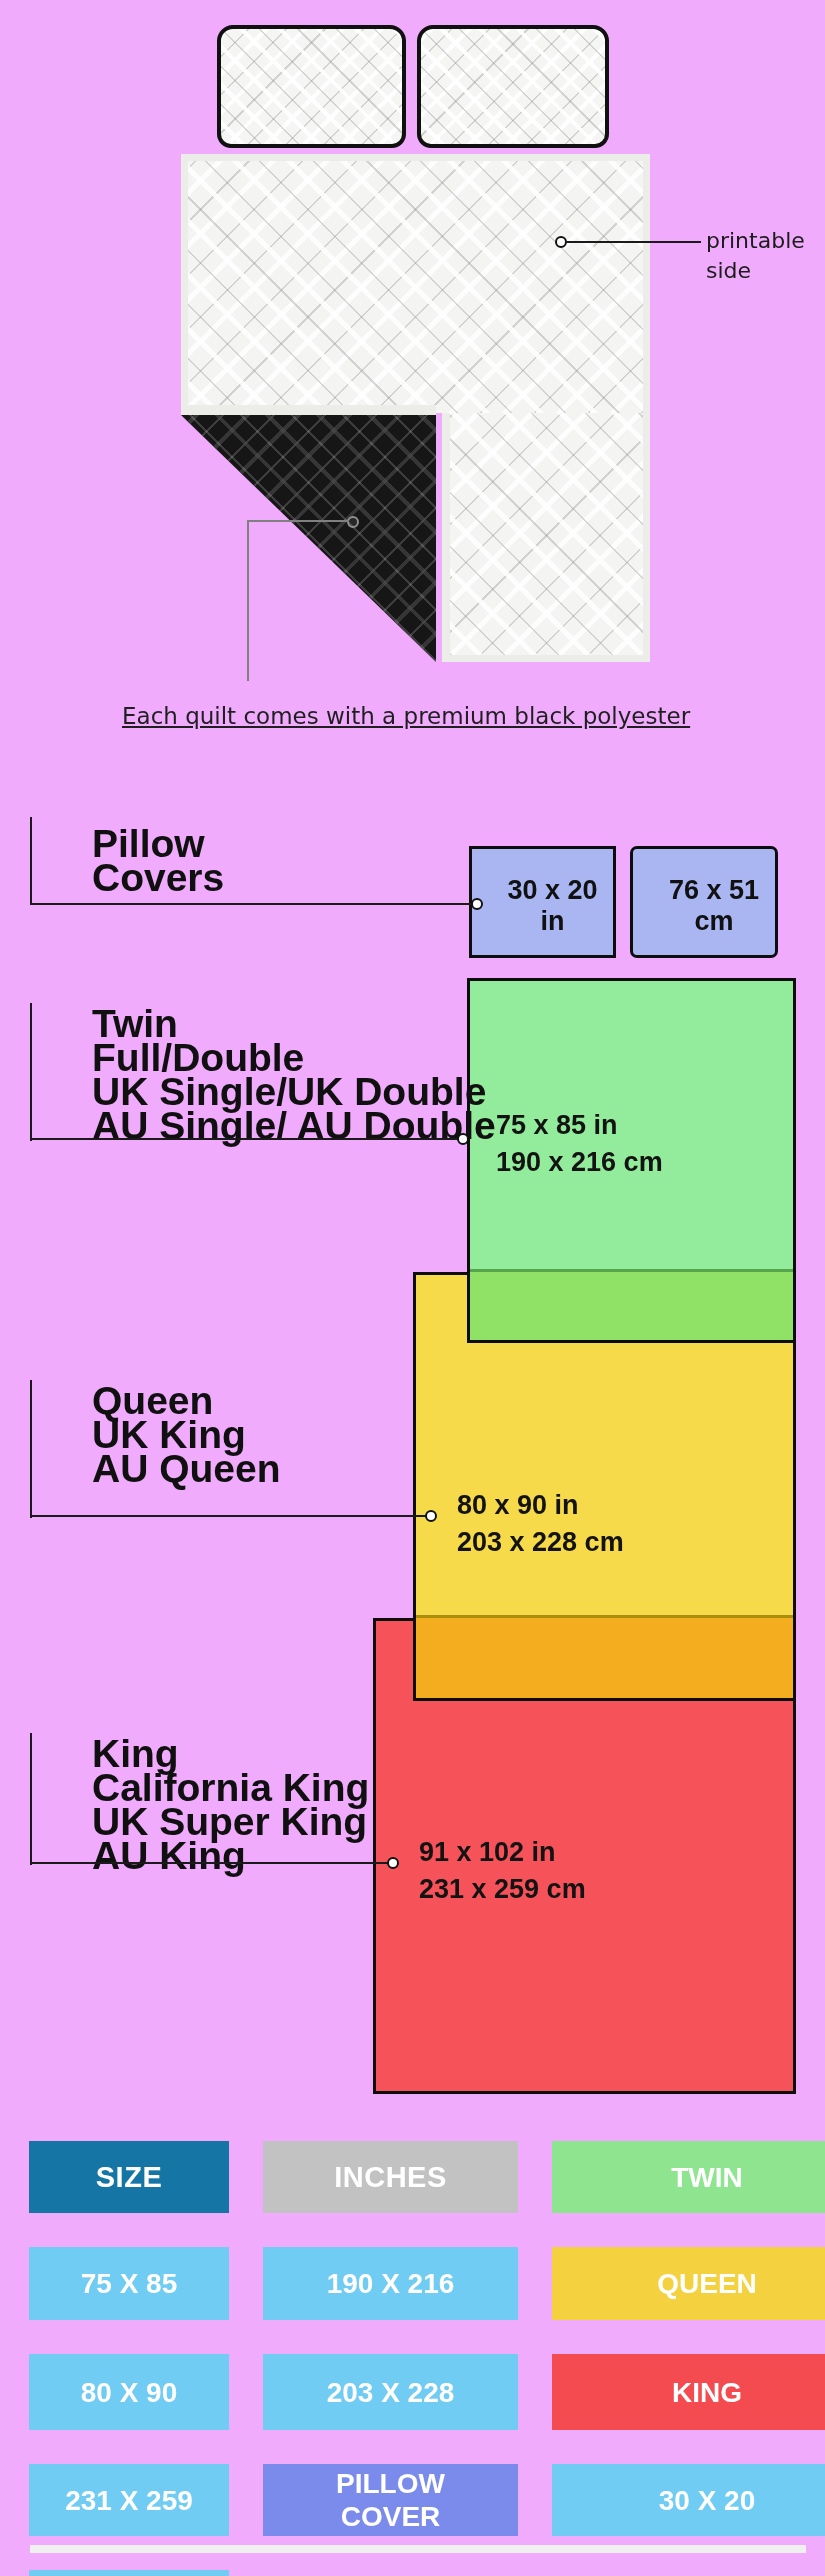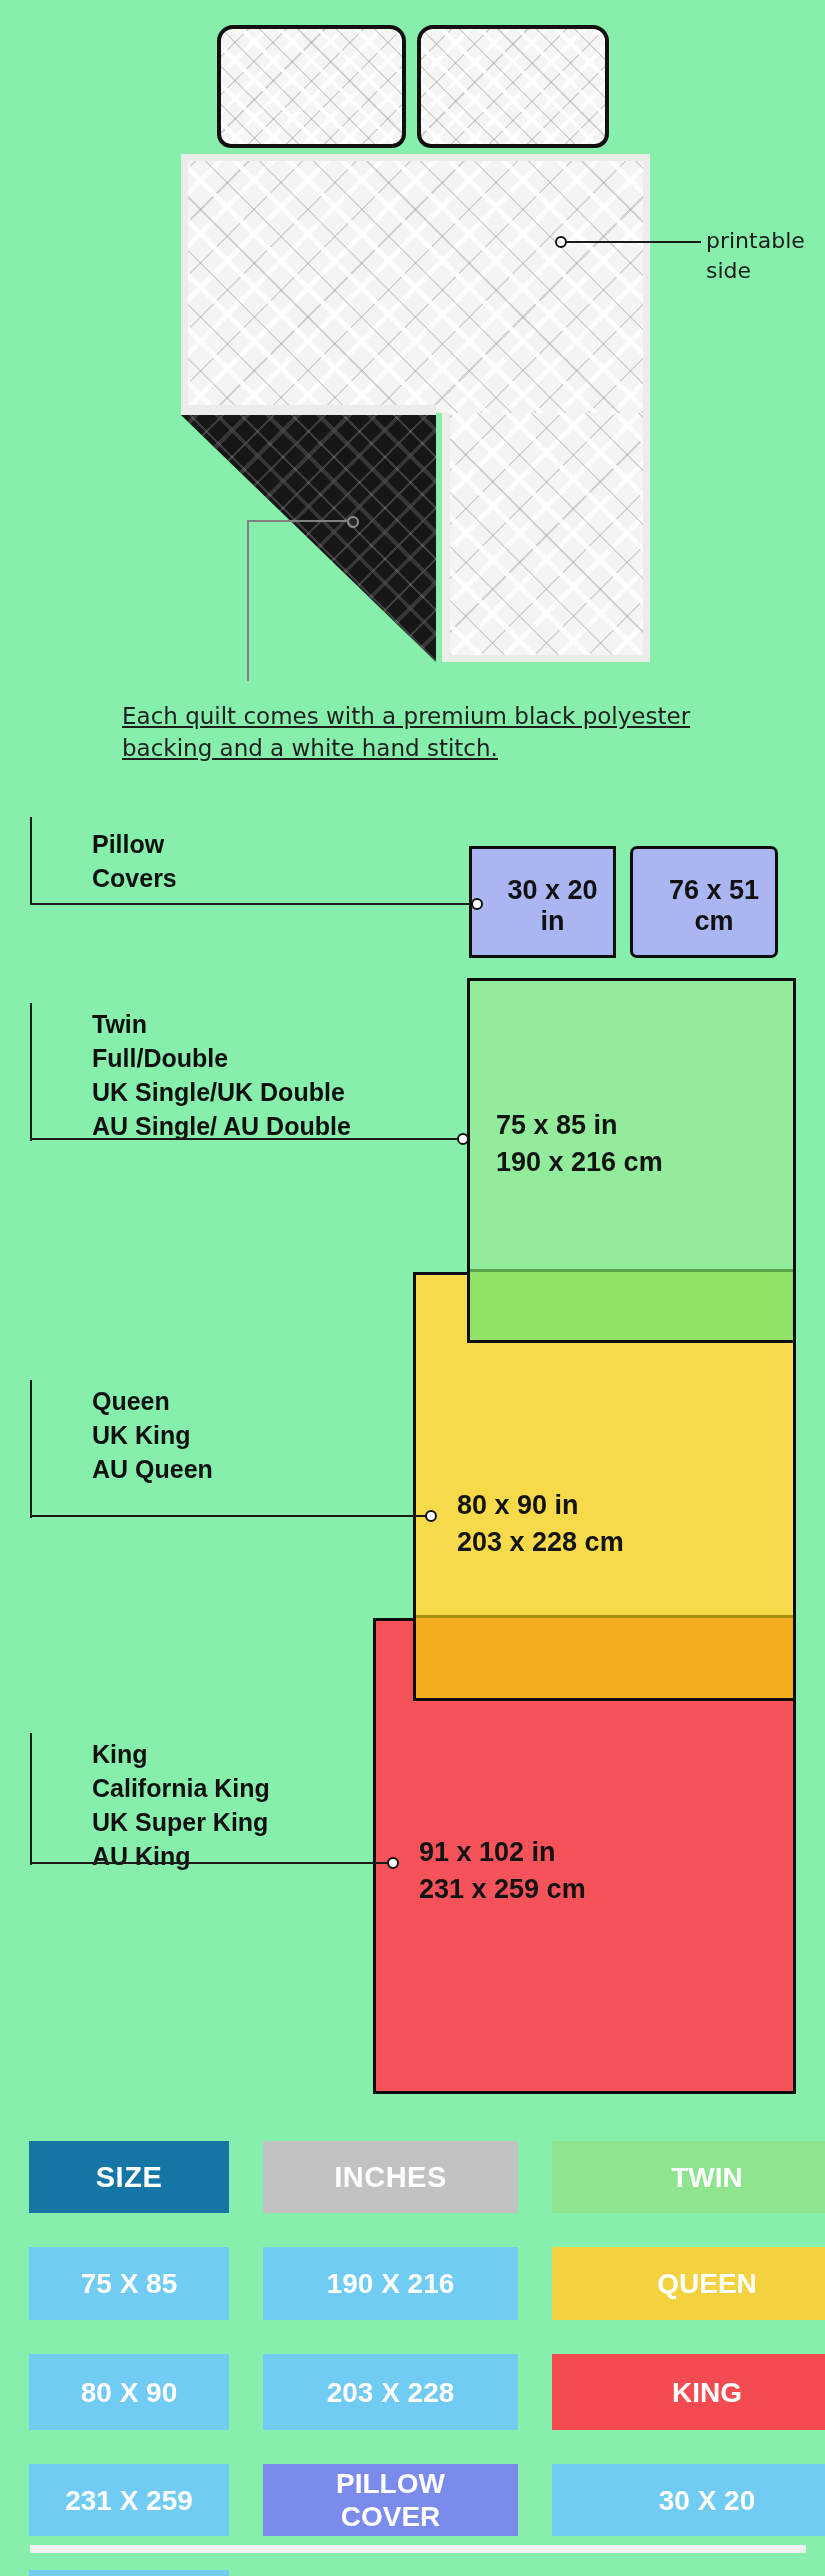--- a/index.html
+++ b/index.html
@@ -1,16 +1,16 @@
 <!DOCTYPE html>
 <html><head>
 <meta charset="utf-8">
 <style>
   html,body{margin:0;padding:0;background:#ffffff;}
-  #canvas{position:relative;width:825px;height:2576px;background:#86efac;overflow:hidden;
+  #canvas{position:relative;width:825px;height:2576px;background:#f0abfc;overflow:hidden;
           font-family:"Liberation Sans","DejaVu Sans",sans-serif;}
 
   
   .quilt-pattern{
     background-color:#f4f4f3;
     background-image:
       repeating-linear-gradient(45deg, rgba(130,130,130,.30) 0 1.5px, rgba(255,255,255,0) 1.5px 19px, rgba(255,255,255,.85) 19px 24px, rgba(255,255,255,0) 24px 38px),
       repeating-linear-gradient(-45deg, rgba(130,130,130,.30) 0 1.5px, rgba(255,255,255,0) 1.5px 19px, rgba(255,255,255,.85) 19px 24px, rgba(255,255,255,0) 24px 38px);
   }
   .quilt-pattern-small{
@@ -50,21 +50,21 @@
   .size-rect{position:absolute;box-sizing:border-box;border:3px solid #0d0d0d;}
   #rect-pillow-in {left:469px;top:846px;width:147px;height:112px;background:#A9B6F2;z-index:4;}
   #rect-pillow-cm {left:630px;top:846px;width:148px;height:112px;background:#A9B6F2;z-index:4;border-radius:7px;}
   #rect-twin {left:467px;top:978px;width:329px;height:365px;background:#93EC9B;z-index:3;}
   #rect-queen{left:413px;top:1272px;width:383px;height:429px;background:#F6DA49;z-index:2;}
   #rect-king {left:373px;top:1618px;width:423px;height:476px;background:#F5525A;z-index:1;}
   #band-twin-queen{position:absolute;left:0;right:0;bottom:0;height:68px;background:#90E266;border-top:3px solid #57A64B;}
   #band-queen-king{position:absolute;left:0;right:0;bottom:0;height:80px;background:#F4AD1E;border-top:3px solid #A98F0B;}
   .rect-label{font-size:27px;font-weight:bold;color:#111;text-align:center;padding-top:26px;margin-left:20px;}
 
-  .diag-label{position:absolute;left:92px;font-size:25px;line-height:34px;font-weight:bold;color:#101010;z-index:5;}
+  .diag-label{position:absolute;left:92px;font-size:39px;line-height:34px;font-weight:bold;color:#101010;z-index:5;}
   .size-ann{position:absolute;font-size:27px;line-height:37px;font-weight:bold;color:#131313;z-index:5;}
   .conn{z-index:5;}
 
   
   #size-table{position:absolute;left:29px;top:2141px;width:778px;display:grid;
               grid-template-columns:200px 255px 310px;column-gap:6px;row-gap:7px;
               grid-template-rows:72px 73px 76px 72px 76px;gap:34px;}
   .tcell{display:flex;align-items:center;justify-content:center;text-align:center;
          color:#ffffff;font-weight:bold;font-size:28px;line-height:33px;}
   .th{font-size:29px;letter-spacing:0.5px;}
@@ -94,21 +94,20 @@
     <div>printable</div>
     <div>side</div>
   </div>
 
   <div class="ring ring-gray" style="left:347px;top:516px;"></div>
   <div class="ann-line-gray" style="left:247px;top:520px;width:102px;height:2px;"></div>
   <div class="ann-line-gray" style="left:247px;top:520px;width:2px;height:161px;"></div>
 
   <div id="caption">
     <div>Each quilt comes with a premium black polyester</div>
-    <div>backing and a white hand stitch.</div>
   </div>
 
   <div class="diag-label" style="top:827px;">
     <div>Pillow</div>
     <div>Covers</div>
   </div>
   <div class="ann-line conn" style="left:30px;top:817px;width:2px;height:88px;"></div>
   <div class="ann-line conn" style="left:30px;top:903px;width:447px;height:2px;"></div>
   <div class="ring conn" style="left:471px;top:898px;"></div>
 

